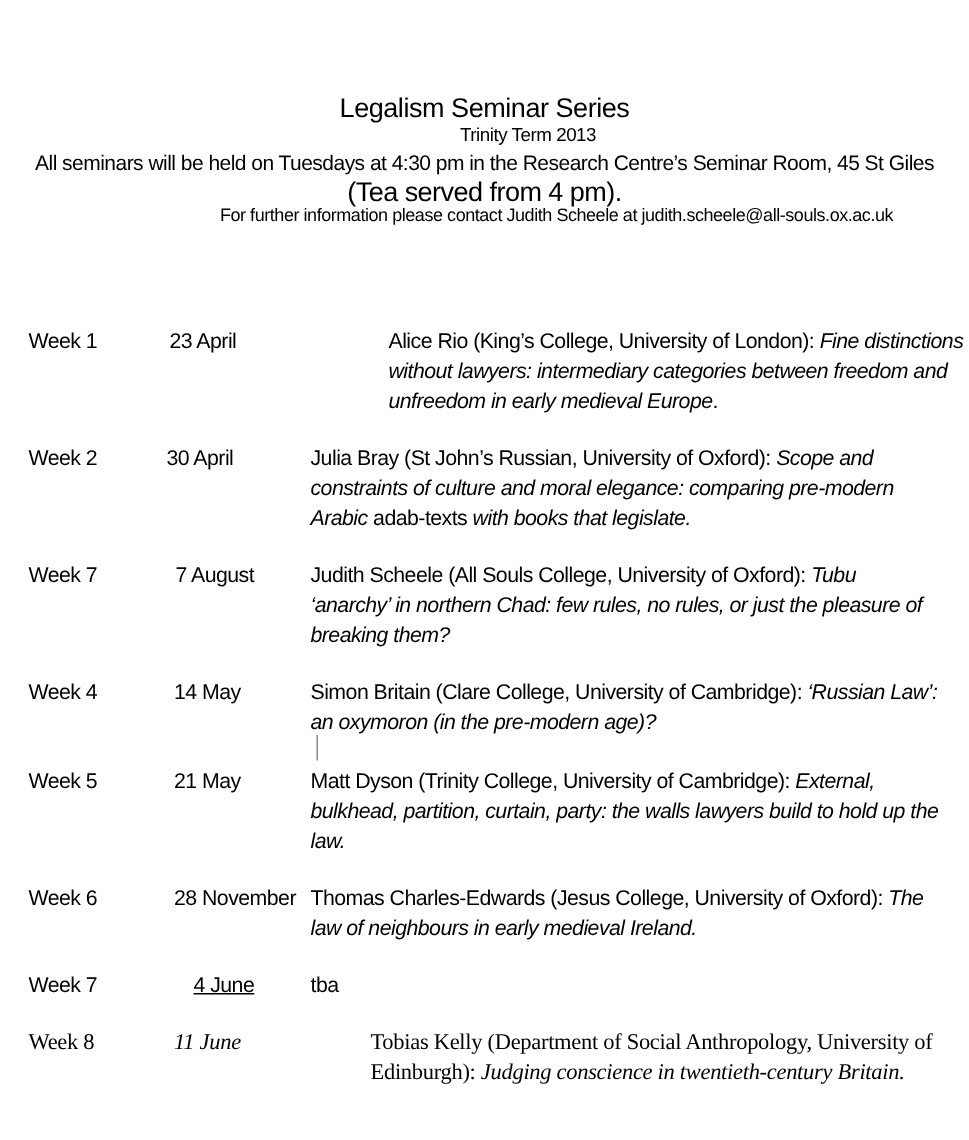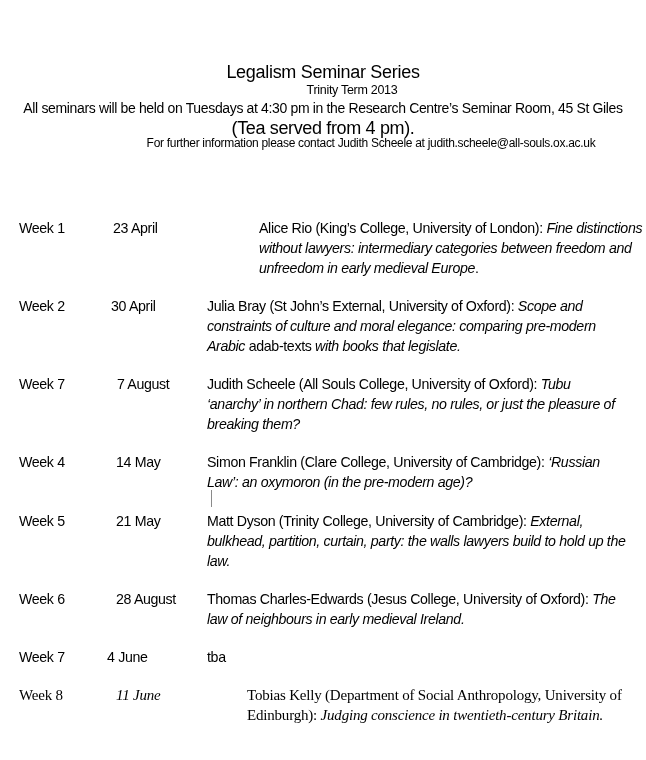--- a/index.html
+++ b/index.html
@@ -55,52 +55,52 @@
 
   <div class="row" style="top:218px;">
     <span class="wk">Week 1</span>
     <span class="dt">23 April</span>
     <div class="ct" style="left:211px;margin-left:48px;"><span>Alice Rio (King’s College, University of London): </span><i>Fine distinctions without lawyers: intermediary categories between freedom and unfreedom in early medieval Europe</i><span>.</span></div>
   </div>
 
   <div class="row" style="top:296px;">
     <span class="wk">Week 2</span>
     <span class="dt" style="left:111px;">30 April</span>
-    <div class="ct"><span>Julia Bray (St John’s External, University of Oxford): </span><i>Scope and constraints of culture and moral elegance: comparing pre-modern Arabic</i><span> adab-texts </span><i>with books that legislate.</i></div>
+    <div class="ct"><span>Julia Bray (St John’s Russian, University of Oxford): </span><i>Scope and constraints of culture and moral elegance: comparing pre-modern Arabic</i><span> adab-texts </span><i>with books that legislate.</i></div>
   </div>
 
   <div class="row" style="top:374px;">
     <span class="wk">Week 7</span>
     <span class="dt" style="left:117px;">7 August</span>
     <div class="ct"><span>Judith Scheele (All Souls College, University of Oxford): </span><i>Tubu ‘anarchy’ in northern Chad: few rules, no rules, or just the pleasure of breaking them?</i></div>
   </div>
 
   <div class="row" style="top:452px;">
     <span class="wk">Week 4</span>
     <span class="dt" style="left:116px;">14 May</span>
-    <div class="ct"><span>Simon Franklin (Clare College, University of Cambridge): </span><i>‘Russian Law’: an oxymoron (in the pre-modern age)?</i></div>
+    <div class="ct"><span>Simon Britain (Clare College, University of Cambridge): </span><i>‘Russian Law’: an oxymoron (in the pre-modern age)?</i></div>
   </div>
 
   <div class="caret"></div>
 
   <div class="row" style="top:511px;">
     <span class="wk">Week 5</span>
     <span class="dt" style="left:116px;">21 May</span>
     <div class="ct"><span>Matt Dyson (Trinity College, University of Cambridge): </span><i>External, bulkhead, partition, curtain, party: the walls lawyers build to hold up the law.</i></div>
   </div>
 
   <div class="row" style="top:589px;">
     <span class="wk">Week 6</span>
-    <span class="dt" style="left:116px;">28 August</span>
+    <span class="dt" style="left:116px;">28 November</span>
     <div class="ct"><span>Thomas Charles-Edwards (Jesus College, University of Oxford): </span><i>The law of neighbours in early medieval Ireland.</i></div>
   </div>
 
   <div class="row" style="top:647px;">
     <span class="wk">Week 7</span>
-    <span class="dt" style="left:107px;">4 June</span>
+    <span class="dt" style="left:129px;text-decoration:underline;">4 June</span>
     <div class="ct"><span>tba</span></div>
   </div>
 
   <div class="row serif" style="top:685px;">
     <span class="wk">Week 8</span>
     <span class="dt" style="left:116px;font-style:italic;">11 June</span>
     <div class="ct" style="width:418px;margin-left:40px;"><span>Tobias Kelly (Department of Social Anthropology, University of Edinburgh): </span><i>Judging conscience in twentieth-century Britain.</i></div>
   </div>
 
 </div>

